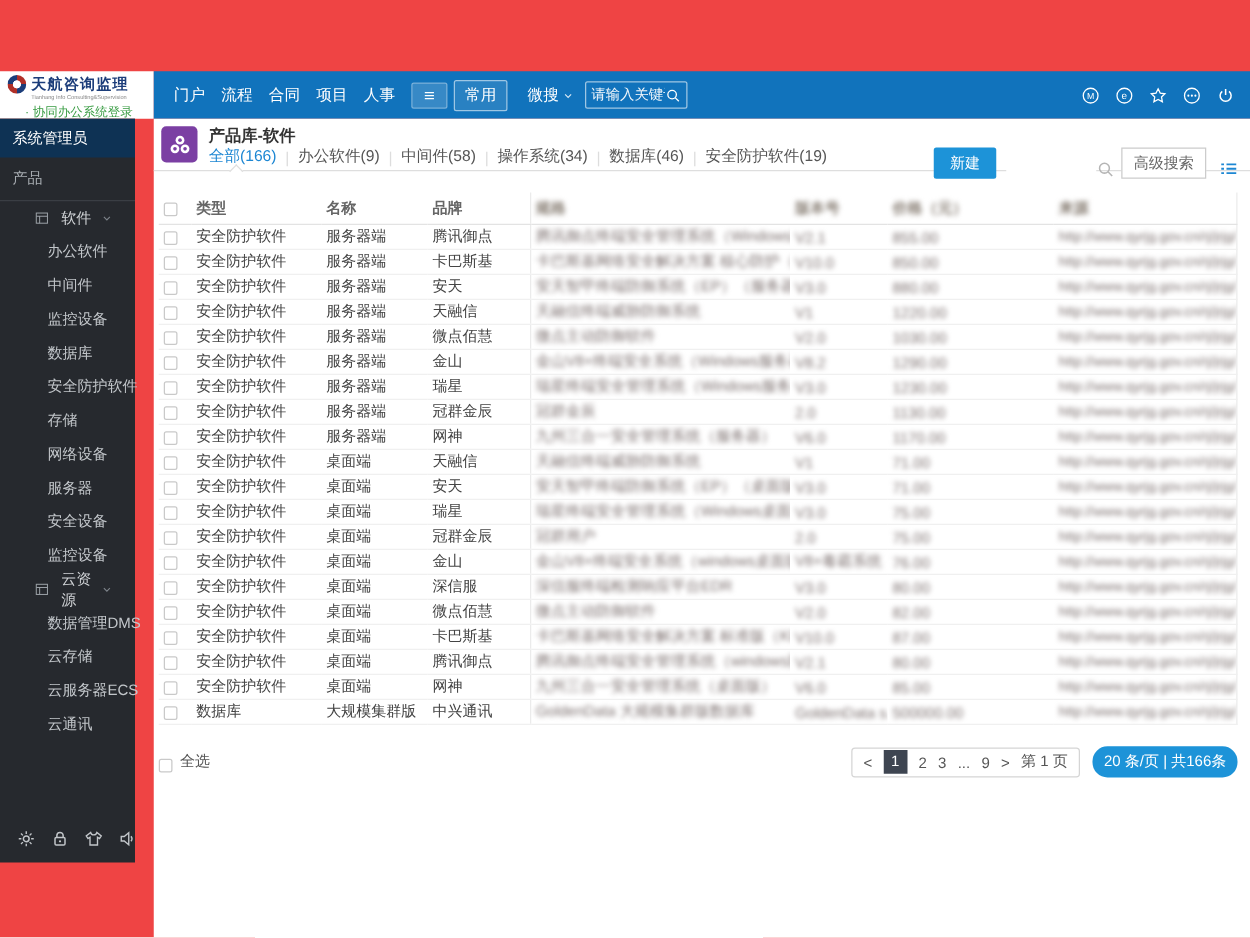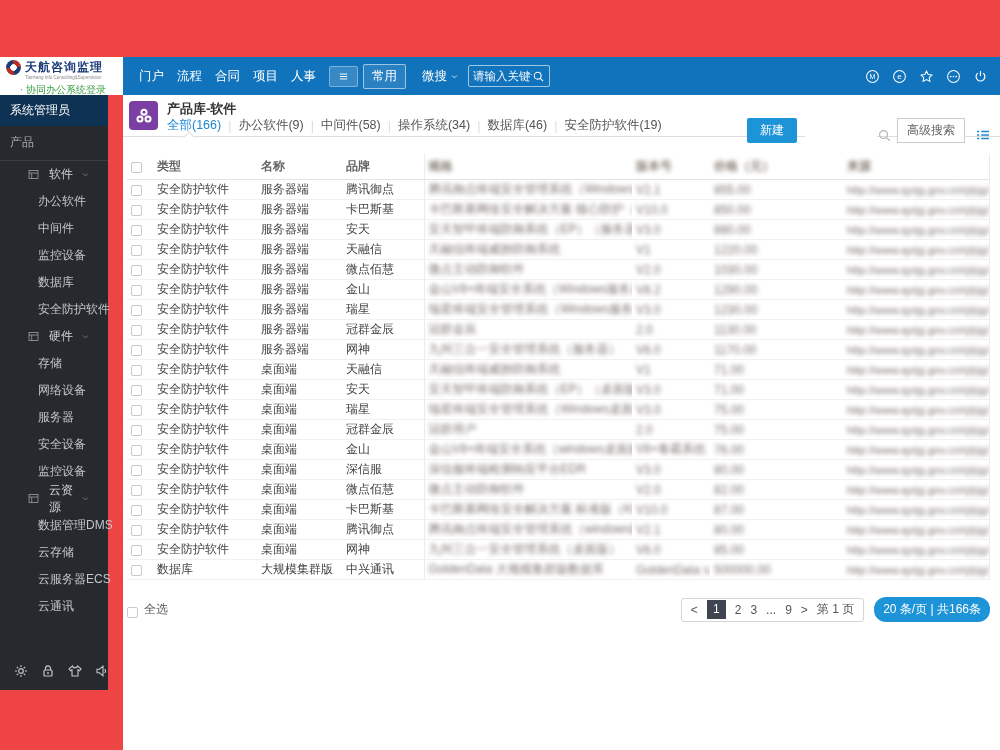--- a/index.html
+++ b/index.html
@@ -180,34 +180,20 @@
             <svg viewBox="0 0 16 16">
               <path d="M4.5 6.5l3.5 3.5 3.5-3.5" fill="none" stroke="currentColor" stroke-width="1.3"></path>
             </svg>
           </span>
         </div>
         <div class="sb-item">办公软件</div>
         <div class="sb-item">中间件</div>
         <div class="sb-item">监控设备</div>
         <div class="sb-item">数据库</div>
         <div class="sb-item">安全防护软件</div>
-        <div class="sb-group-header">
-          <span class="icon">
-            <svg viewBox="0 0 16 16">
-              <rect x="2.5" y="3" width="11" height="10" fill="none" stroke="currentColor"></rect>
-              <path d="M2.5 6.2h11M5.8 6.2V13" stroke="currentColor"></path>
-            </svg>
-          </span>
-          <span>硬件</span>
-          <span class="icon chev">
-            <svg viewBox="0 0 16 16">
-              <path d="M4.5 6.5l3.5 3.5 3.5-3.5" fill="none" stroke="currentColor" stroke-width="1.3"></path>
-            </svg>
-          </span>
-        </div>
         <div class="sb-item">存储</div>
         <div class="sb-item">网络设备</div>
         <div class="sb-item">服务器</div>
         <div class="sb-item">安全设备</div>
         <div class="sb-item">监控设备</div>
         <div class="sb-group-header">
           <span class="icon">
             <svg viewBox="0 0 16 16">
               <rect x="2.5" y="3" width="11" height="10" fill="none" stroke="currentColor"></rect>
               <path d="M2.5 6.2h11M5.8 6.2V13" stroke="currentColor"></path>

